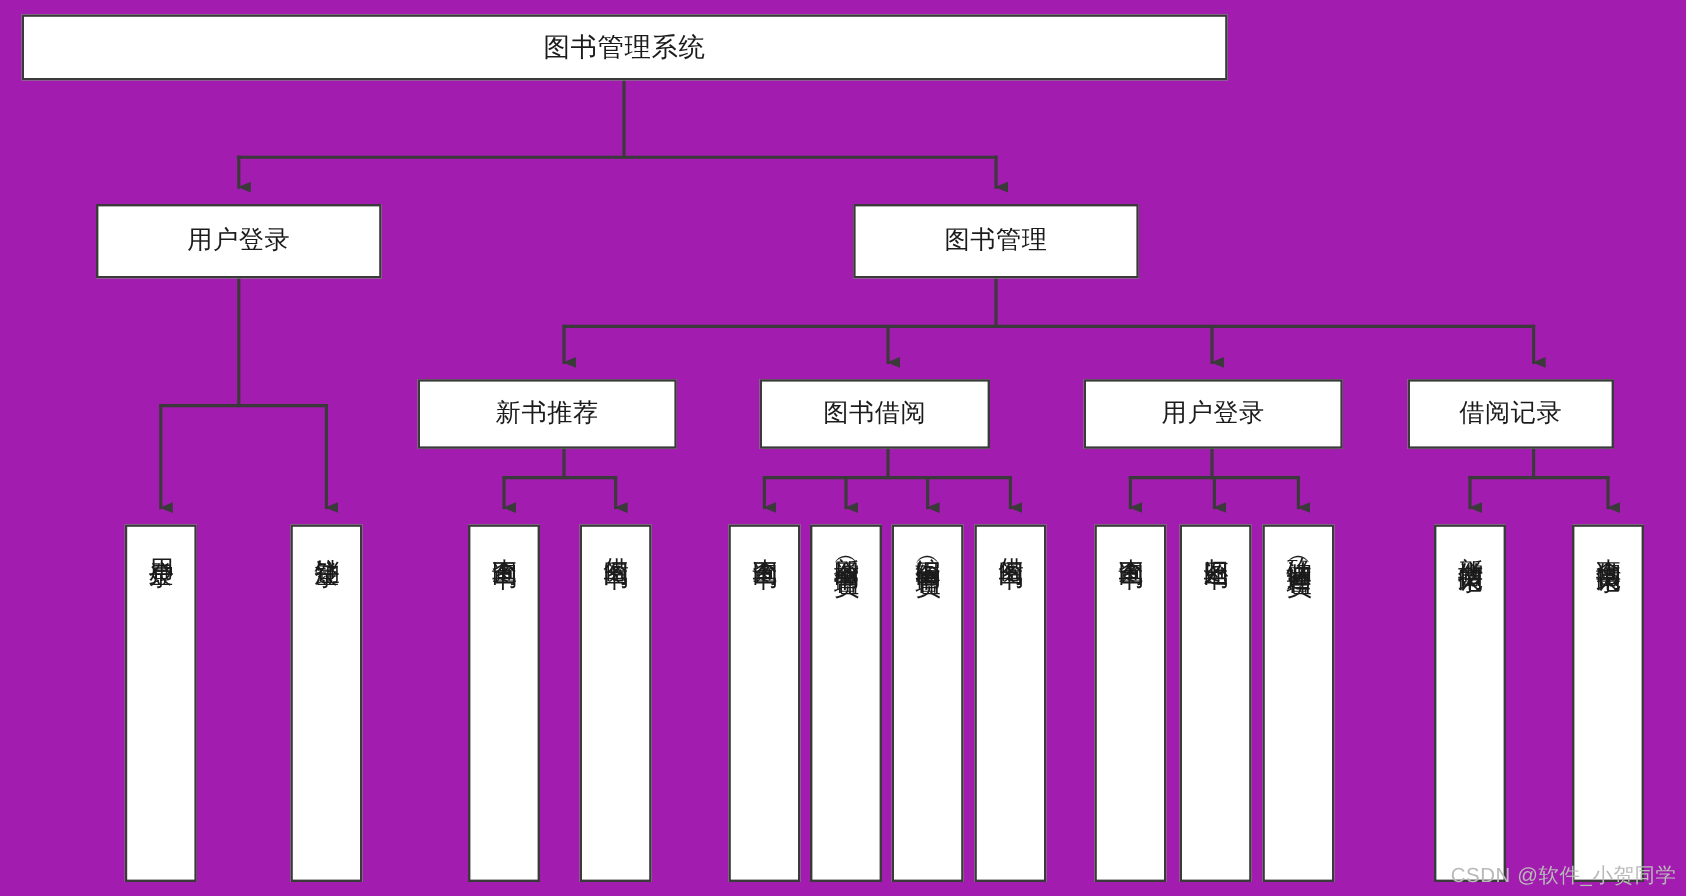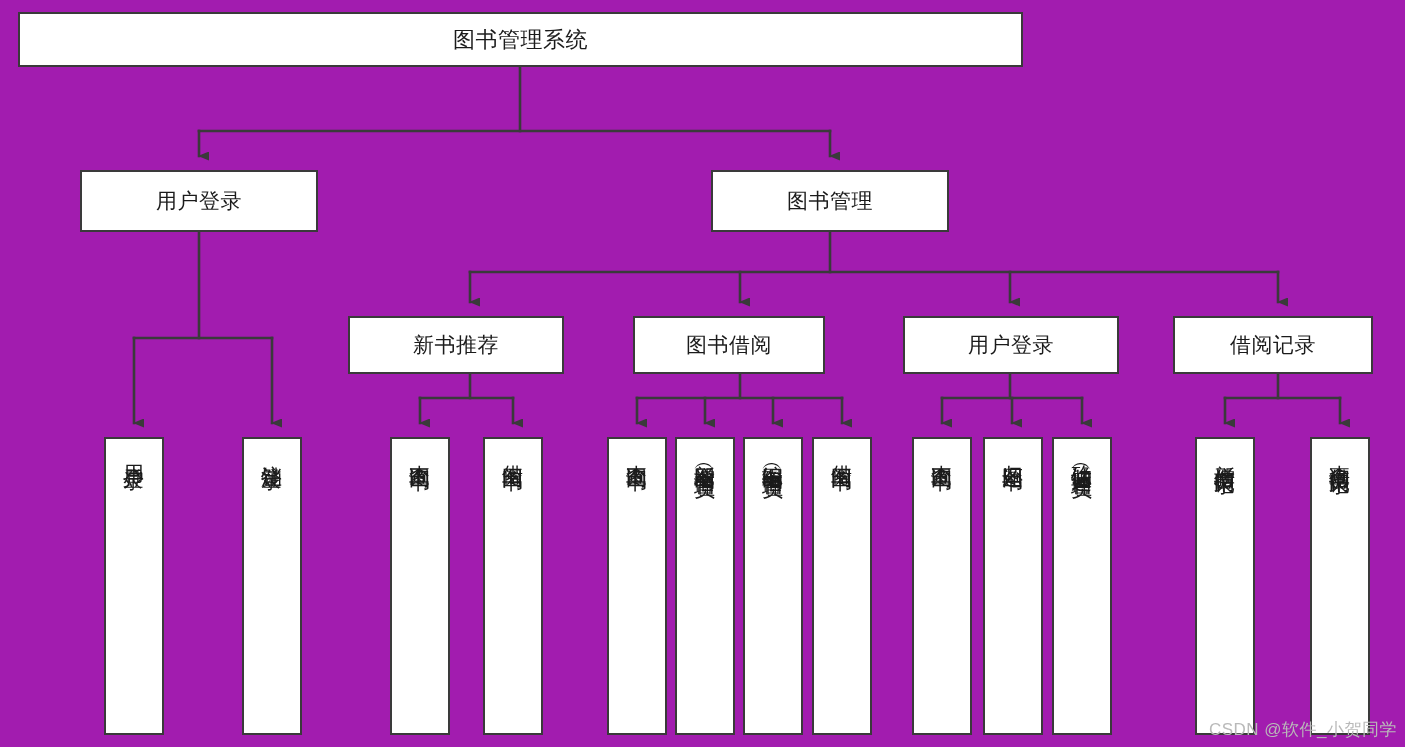--- a/index.html
+++ b/index.html
@@ -141,21 +141,21 @@
 
   <div class="node-box node-horizontal" style="left:348px; top:316px; width:216px; height:58px;">
     <span class="node-label">新书推荐</span>
   </div>
   <div class="node-box node-horizontal" style="left:633px; top:316px; width:192px; height:58px;">
     <span class="node-label">图书借阅</span>
   </div>
   <div class="node-box node-horizontal" style="left:903px; top:316px; width:216px; height:58px;">
     <span class="node-label">用户登录</span>
   </div>
-  <div class="node-box node-horizontal" style="left:1173px; top:316px; width:200px; height:58px;">
+  <div class="node-box node-horizontal" style="left:1173px; top:316px; width:172px; height:58px;">
     <span class="node-label">借阅记录</span>
   </div>
 
   <div class="node-box node-vertical" style="left:104px; top:437px; width:60px; height:298px;">
     <span class="node-label">用户登录</span>
   </div>
   <div class="node-box node-vertical" style="left:242px; top:437px; width:60px; height:298px;">
     <span class="node-label">注销登录</span>
   </div>
 

